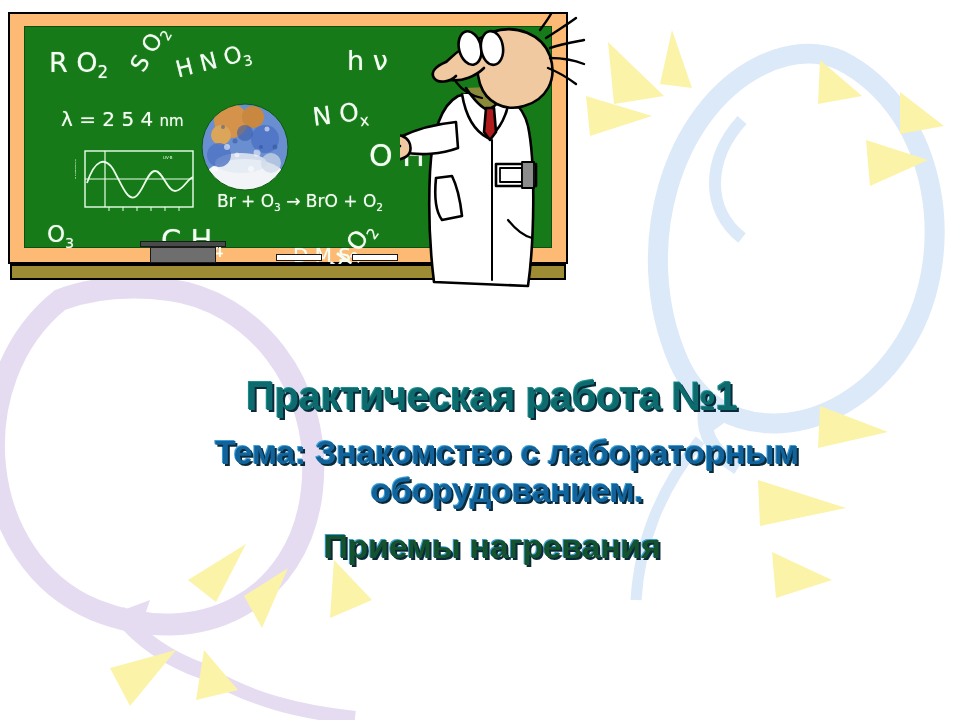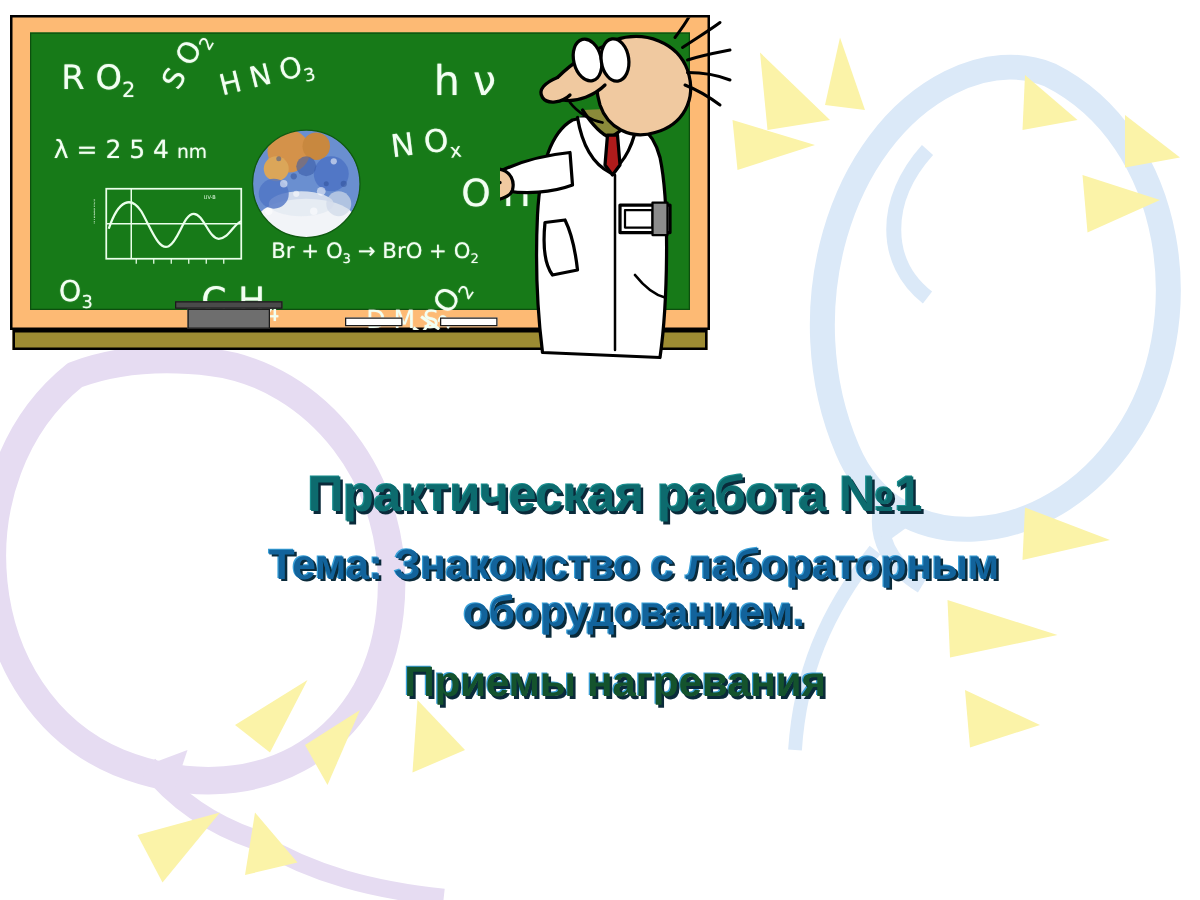--- a/index.html
+++ b/index.html
@@ -207,27 +207,27 @@
   <div class="board-wrap">
     <div class="board-frame">
       <div class="board-surface">
 
         <div class="chalk-text" style="left:24px;top:20px;font-size:27px;">R O<span class="sub">2</span></div>
 
         <div class="chalk-text" style="left:100px;top:36px;font-size:23px;transform:rotate(-60deg);transform-origin:left top;">S O<span class="sub">2</span></div>
 
         <div class="chalk-text" style="left:148px;top:30px;font-size:23px;transform:rotate(-14deg);transform-origin:left top;">H N O<span class="sub">3</span></div>
 
-        <div class="chalk-text" style="left:322px;top:18px;font-size:33px;">h ν</div>
+        <div class="chalk-text" style="left:322px;top:18px;font-size:27px;">h ν</div>
 
         <div class="chalk-text" style="left:286px;top:76px;font-size:25px;transform:rotate(-7deg);transform-origin:left top;">N O<span class="sub">x</span></div>
 
         <div class="chalk-text" style="left:344px;top:72px;font-size:30px;margin-top:39px;">O H</div>
 
-        <div class="chalk-text" style="left:18px;top:80px;font-size:20px;">λ = 2 5 4 <span style="font-size:15px;">nm</span></div>
+        <div class="chalk-text" style="left:36px;top:80px;font-size:20px;">λ = 2 5 4 <span style="font-size:15px;">nm</span></div>
 
         <div class="chalk-text" style="left:192px;top:164px;font-size:17px;">Br + O<span class="sub">3</span> → BrO + O<span class="sub">2</span></div>
 
         <div class="chalk-text" style="left:22px;top:194px;font-size:23px;">O<span class="sub">3</span></div>
 
         <div class="chalk-text" style="left:136px;top:196px;font-size:29px;">C H<span class="sub">4</span></div>
 
         <div class="chalk-text" style="left:268px;top:216px;font-size:20px;">D M S</div>
 
         <div class="chalk-text" style="left:326px;top:222px;font-size:24px;transform:rotate(-55deg);transform-origin:left bottom;">H<span class="sub">2</span>O<span class="sub">2</span></div>

